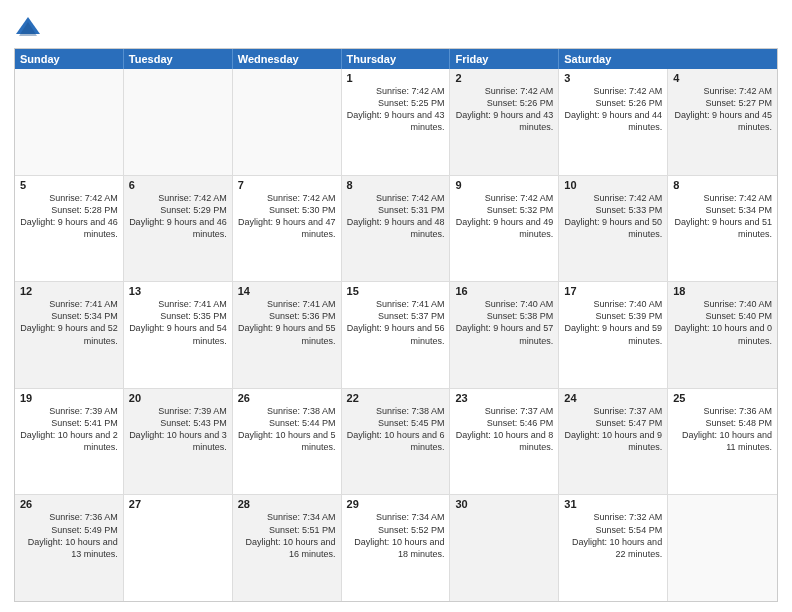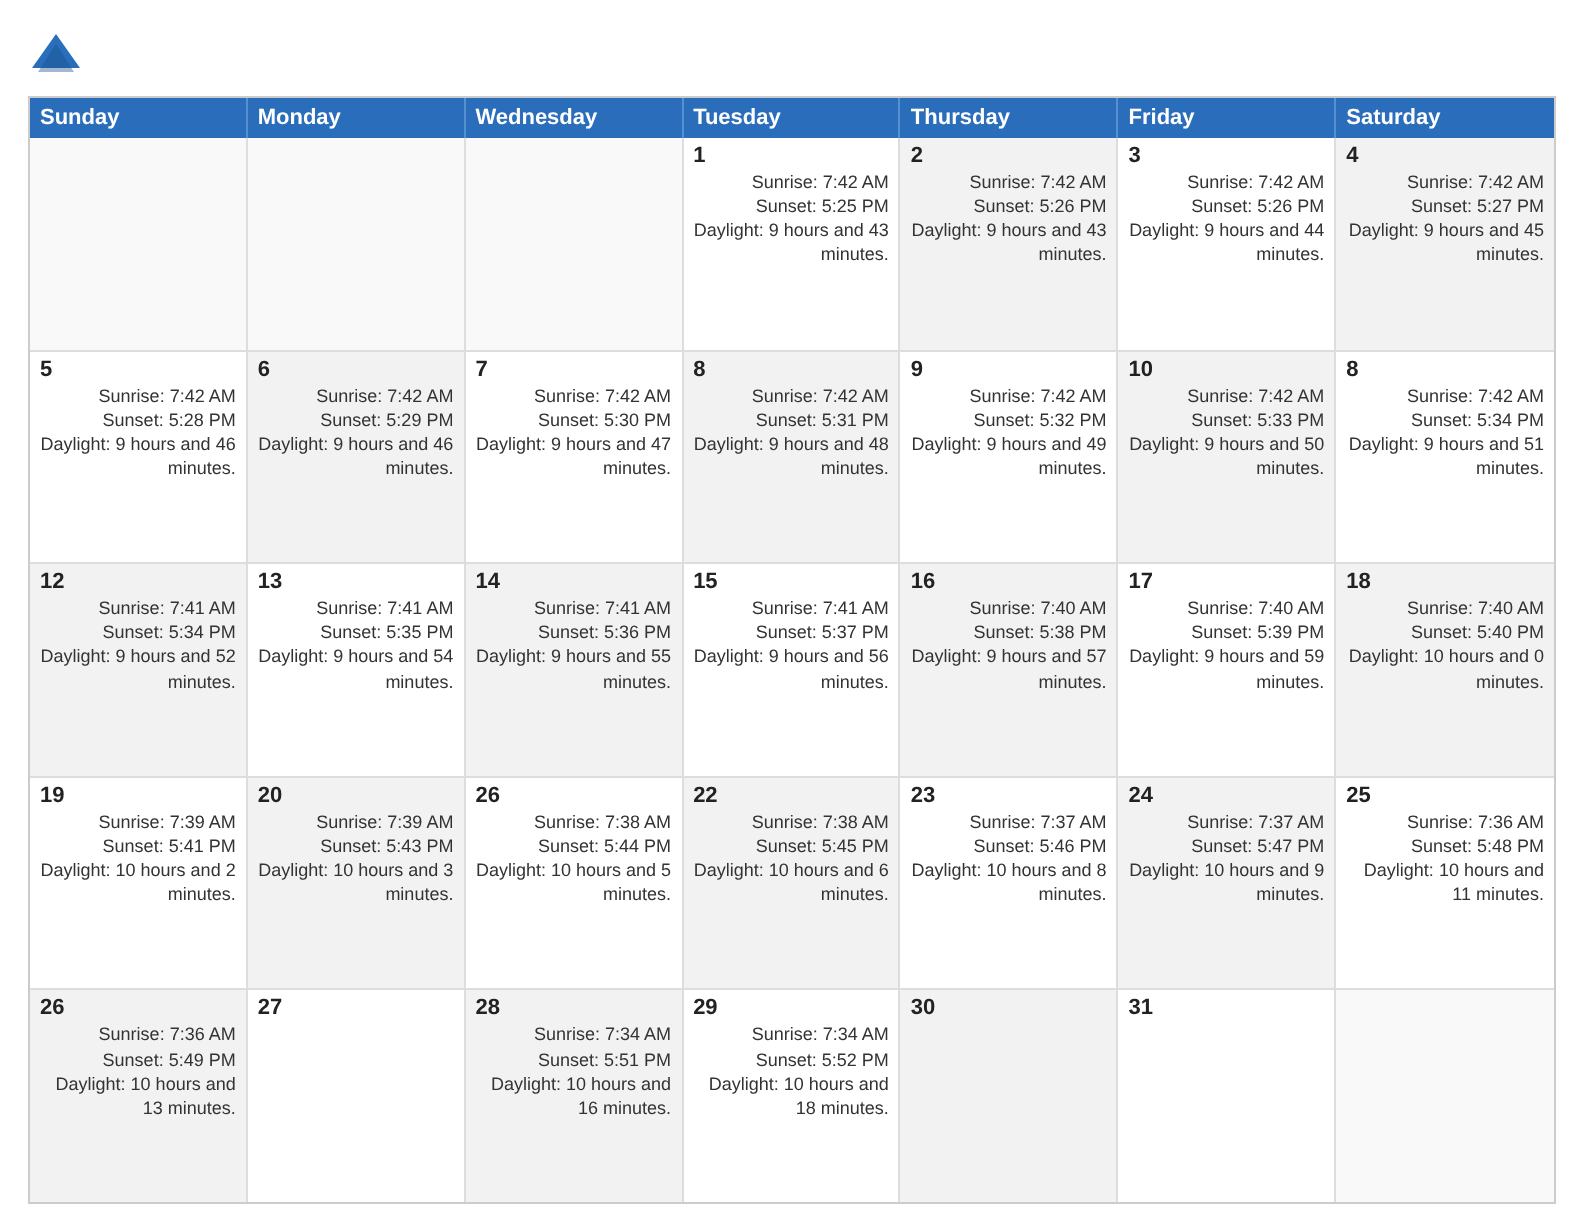--- a/index.html
+++ b/index.html
@@ -135,23 +135,22 @@
     </div>
     <div class="title-block">
       <div class="month-title"></div>
       <div class="subtitle"></div>
     </div>
   </div>
 
   <div class="calendar">
     <div class="cal-header" id="cal-header">
         <div class="cal-header-cell">Sunday</div>
-        <div class="cal-header-cell">Monday</div>
+        <div class="cal-header-cell">Tuesday</div>
         <div class="cal-header-cell">Wednesday</div>
-        <div class="cal-header-cell">Tuesday</div>
         <div class="cal-header-cell">Thursday</div>
         <div class="cal-header-cell">Friday</div>
         <div class="cal-header-cell">Saturday</div>
       </div>
     <div class="cal-body" id="cal-body">
         <div class="cal-row">
           <div class="cal-cell empty"></div>
           <div class="cal-cell empty"></div>
           <div class="cal-cell empty"></div>
           <div class="cal-cell">
@@ -331,18 +330,21 @@
             <div class="day-num">29</div>
             <div class="cell-text" style="white-space: pre-line;">Sunrise: 7:34 AM
 Sunset: 5:52 PM
 Daylight: 10 hours and 18 minutes.</div>
           </div>
           <div class="cal-cell shaded">
             <div class="day-num">30</div>
           </div>
           <div class="cal-cell">
             <div class="day-num">31</div>
+            <div class="cell-text" style="white-space: pre-line;">Sunrise: 7:32 AM
+Sunset: 5:54 PM
+Daylight: 10 hours and 22 minutes.</div>
           </div>
           <div class="cal-cell empty"></div>
         </div>
       </div>
   </div>
 </div>
 
 </body></html>

